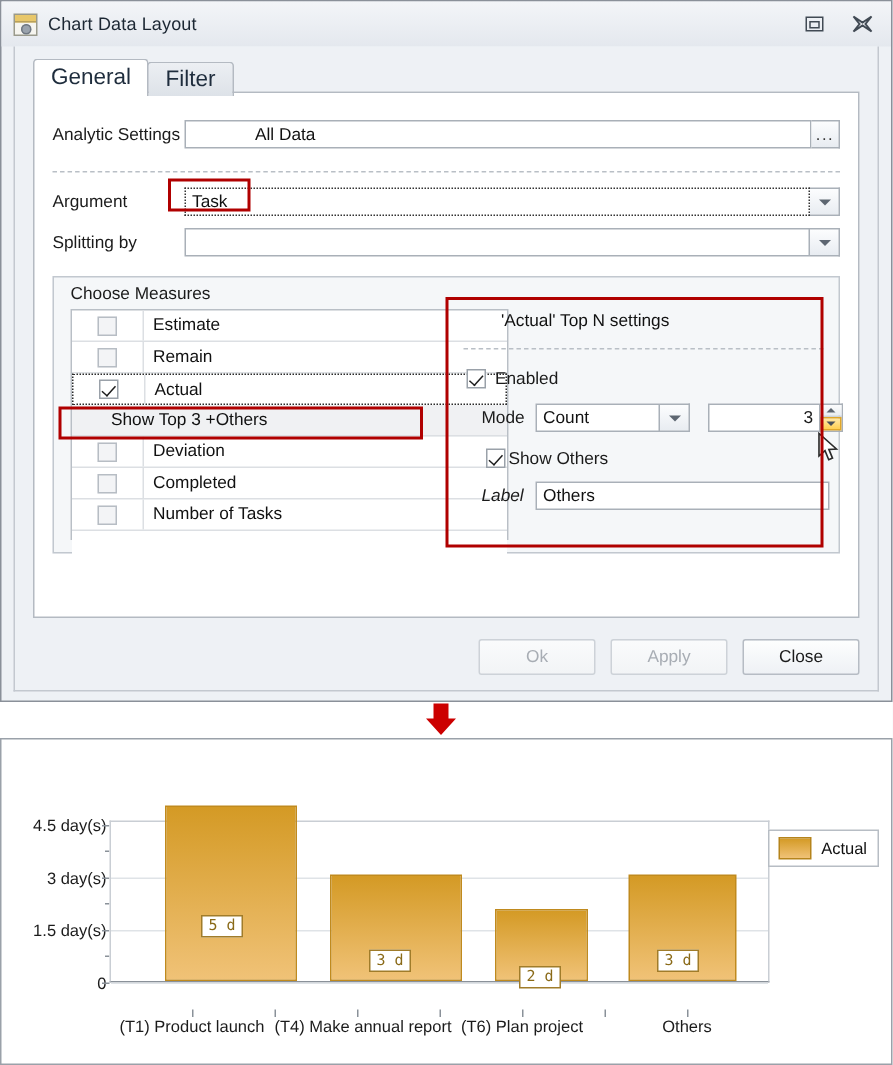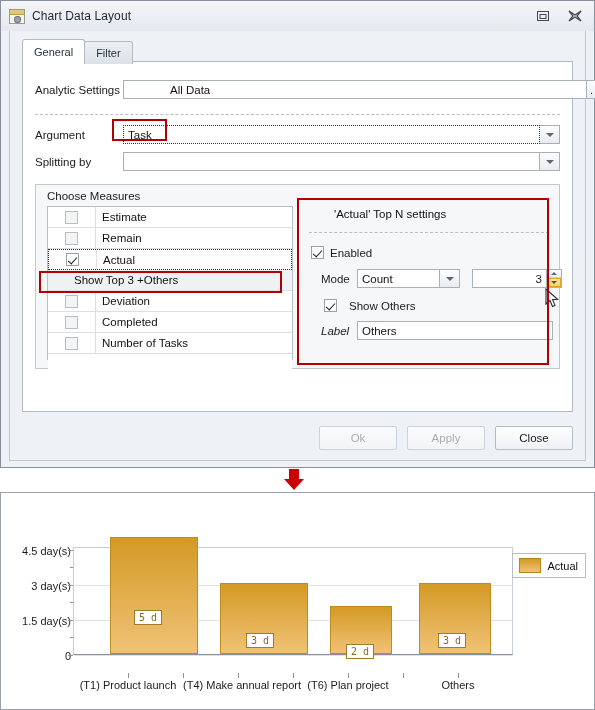--- a/index.html
+++ b/index.html
@@ -42,21 +42,21 @@
   .win-btn svg{display:block;}
 
   .dlg-body{
     position:absolute;left:8px;top:30px;right:8px;bottom:6px;
     background:#eef1f5;border:1px solid #c3c8cf;border-top:0;box-sizing:border-box;
   }
 
   
   .tabstrip{position:absolute;left:12px;top:8px;display:flex;align-items:flex-end;z-index:3;}
   .tab{
-    height:22px;padding:0 11px;line-height:22px;font-size:11px;
+    height:22px;padding:0 11px;line-height:22px;font-size:15px;
     border:1px solid #b4bac2;border-bottom:0;
     border-radius:3px 3px 0 0;margin-right:-1px;color:#1f2d3d;
     background:linear-gradient(#eceff3,#dde2e8);
   }
   .tab.active{background:#ffffff;height:24px;line-height:24px;position:relative;z-index:4;}
 
   .tabpage{
     position:absolute;left:12px;top:30px;right:12px;bottom:48px;
     background:#ffffff;border:1px solid #b4bac2;box-sizing:border-box;
   }
@@ -206,21 +206,21 @@
 
       <div class="tabstrip">
         <div class="tab active">General</div>
         <div class="tab">Filter</div>
       </div>
 
       <div class="tabpage">
 
         <div class="row" style="left:12px;top:18px;">
           <div class="lbl" style="width:88px;">Analytic Settings</div>
-          <div class="fld" style="width:464px;padding-left:46px;">All Data</div>
+          <div class="fld" style="width:418px;padding-left:46px;">All Data</div>
           <div class="btn-dots">...</div>
         </div>
 
         <div class="hr-dot" style="left:12px;right:12px;top:52px;"></div>
 
         <div class="row" style="left:12px;top:63px;">
           <div class="lbl" style="width:88px;">Argument</div>
           <div class="fld focus" style="width:417px;">Task</div>
           <div class="btn-drop">
               <i class="caret"></i>
@@ -231,21 +231,21 @@
           <div class="lbl" style="width:88px;">Splitting by</div>
           <div class="fld" style="width:417px;"></div>
           <div class="btn-drop">
               <i class="caret"></i>
             </div>
         </div>
 
         <div class="group" style="left:12px;top:122px;right:12px;height:185px;"></div>
         <div class="group-title" style="left:24px;top:128px;">Choose Measures</div>
 
-        <div class="grid" style="left:24px;top:144px;width:246px;height:154px;">
+        <div class="grid" style="left:24px;top:144px;width:292px;height:154px;">
           <div class="grow">
             <div class="gcell-chk">
                 <span class="cb off"></span>
               </div>
             <div class="gcell-lbl">Estimate</div>
           </div>
           <div class="grow">
             <div class="gcell-chk">
                 <span class="cb off"></span>
               </div>
@@ -299,21 +299,21 @@
             <span class="spin-btns">
               <span class="spin-up">
                   <i class="tri-up"></i>
                 </span>
               <span class="spin-dn hot">
                   <i class="tri-dn"></i>
                 </span>
             </span>
           </div>
 
-          <div class="inline" style="position:absolute;left:17px;top:93px;gap:12px;">
+          <div class="inline" style="position:absolute;left:17px;top:93px;gap:2px;">
             <span class="cb on"></span>
             <span class="lbl">Show Others</span>
           </div>
 
           <div class="inline" style="position:absolute;left:14px;top:115px;">
             <span class="lbl" style="width:36px;font-style:italic;">Label</span>
             <span class="fld" style="width:196px;">Others</span>
           </div>
 
           <div class="cursor" style="left:238px;top:82px;">

